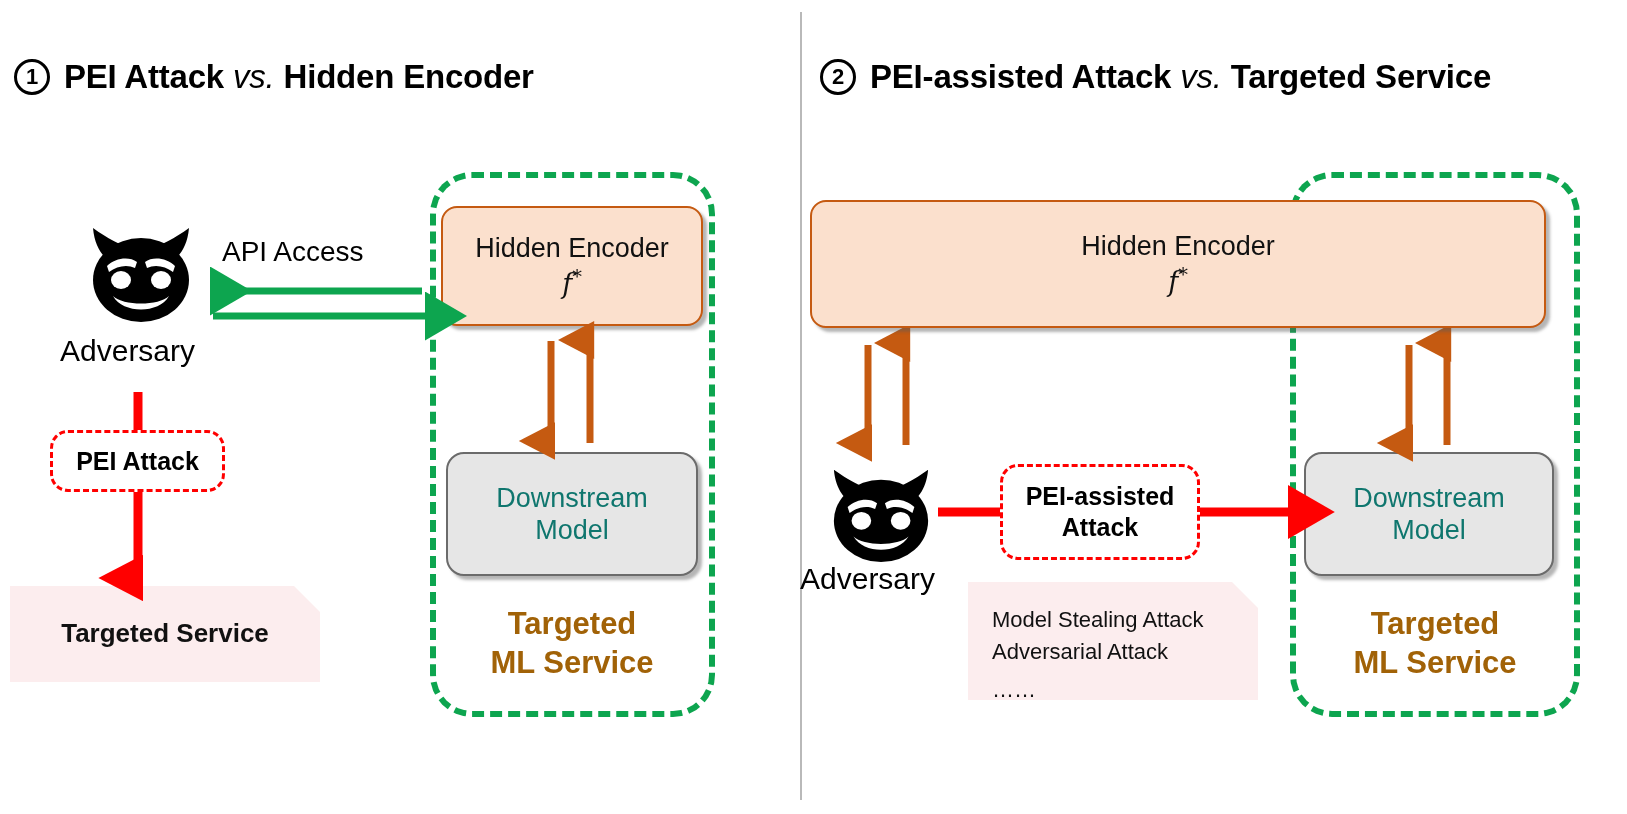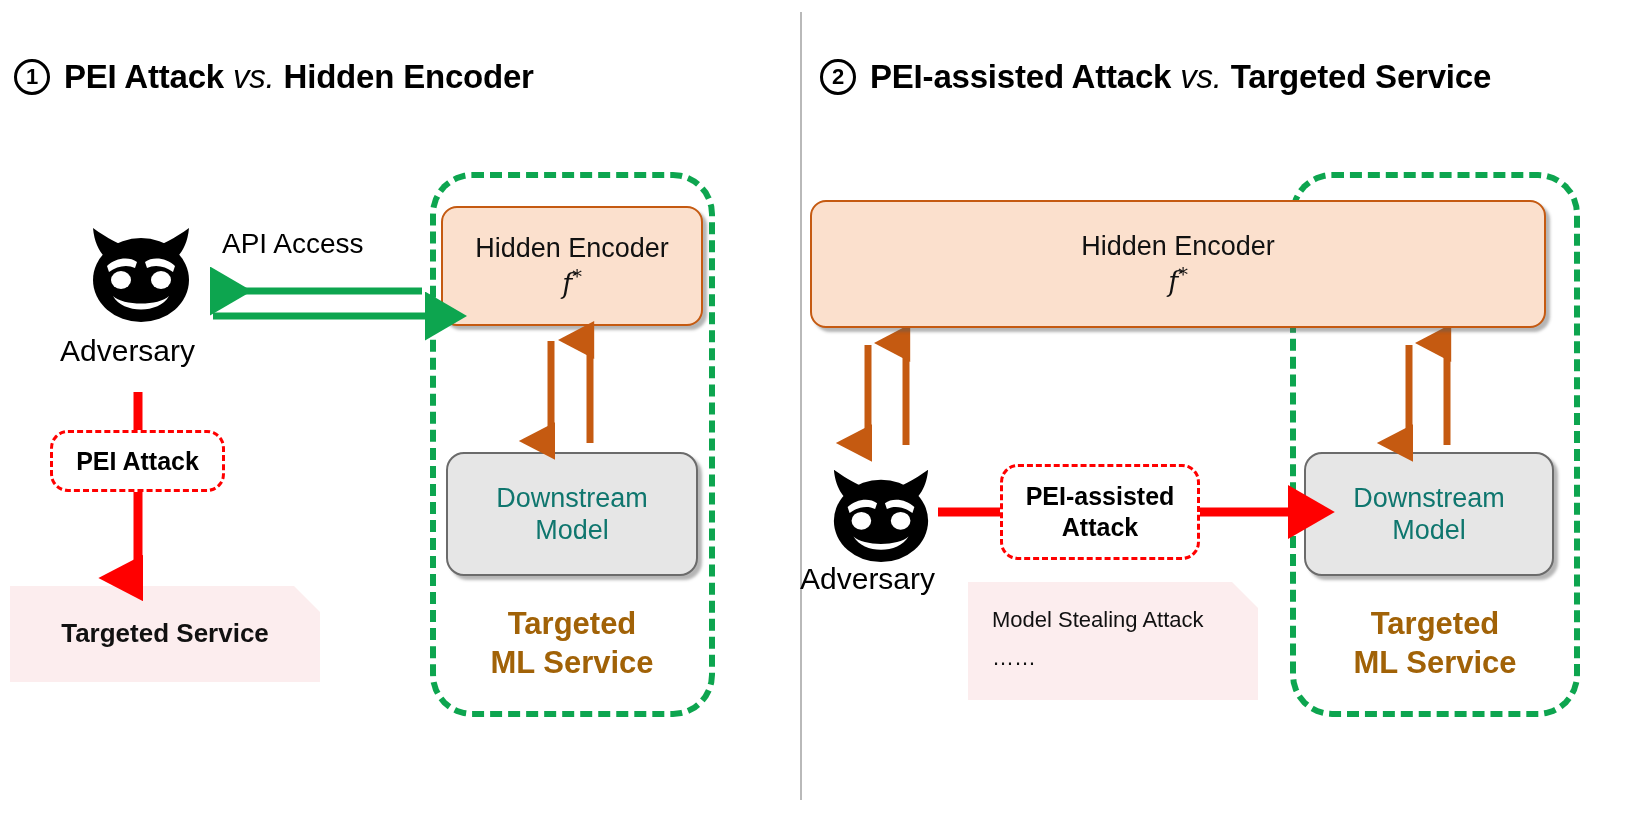--- a/index.html
+++ b/index.html
@@ -225,21 +225,21 @@
       <ellipse cx="56" cy="62" rx="48" ry="42" fill="#000"></ellipse>
       <path d="M22 48 C30 40 44 38 52 44 L50 50 C42 46 32 48 24 54 Z" fill="#fff"></path>
       <path d="M90 48 C82 40 68 38 60 44 L62 50 C70 46 80 48 88 54 Z" fill="#fff"></path>
       <ellipse cx="36" cy="62" rx="10" ry="9" fill="#fff"></ellipse>
       <ellipse cx="76" cy="62" rx="10" ry="9" fill="#fff"></ellipse>
       <path d="M28 78 C38 96 74 96 84 78 C74 88 38 88 28 78 Z" fill="#fff"></path>
     </svg>
   </div>
   <div class="bold-label" style="left:60px; top:334px;">Adversary</div>
 
-  <div class="plain-label" style="left:222px; top:228px;">API Access</div>
+  <div class="plain-label" style="left:222px; top:236px;">API Access</div>
 
   <div class="attack-box" style="left:50px; top:430px; width:175px; height:62px; font-size:25px;">PEI Attack</div>
 
   <div class="note-box note-center" style="left:10px; top:586px; width:310px; height:96px;">
     <div style="font-weight:bold;">Targeted Service</div>
   </div>
 
   <div class="service-box" style="left:1290px; top:172px; width:290px; height:545px;"></div>
   <div class="service-label" style="left:1312px; top:605px; width:246px;">Targeted
 ML Service</div>
@@ -264,20 +264,21 @@
       <path d="M28 78 C38 96 74 96 84 78 C74 88 38 88 28 78 Z" fill="#fff"></path>
     </svg>
   </div>
   <div class="bold-label" style="left:800px; top:562px;">Adversary</div>
 
   <div class="attack-box" style="left:1000px; top:464px; width:200px; height:96px; font-size:25px; line-height:1.25;">PEI-assisted
 Attack</div>
 
   <div class="note-box note-left" style="left:968px; top:582px; width:290px; height:118px;">
     <div class="note-line">Model Stealing Attack</div>
+    <div class="note-line">Adversarial Attack</div>
     <div class="note-line" style="margin-top:6px;">……</div>
   </div>
 
   <svg class="arrows" viewBox="0 0 1627 814" xmlns="http://www.w3.org/2000/svg">
     <defs>
       <marker id="gL" markerWidth="7" markerHeight="7" refX="6" refY="3.5" orient="auto" markerUnits="strokeWidth">
         <path d="M6,0 L6,7 L0,3.5 z" fill="#0da54f"></path>
       </marker>
       <marker id="gR" markerWidth="7" markerHeight="7" refX="1" refY="3.5" orient="auto" markerUnits="strokeWidth">
         <path d="M1,0 L1,7 L7,3.5 z" fill="#0da54f"></path>

